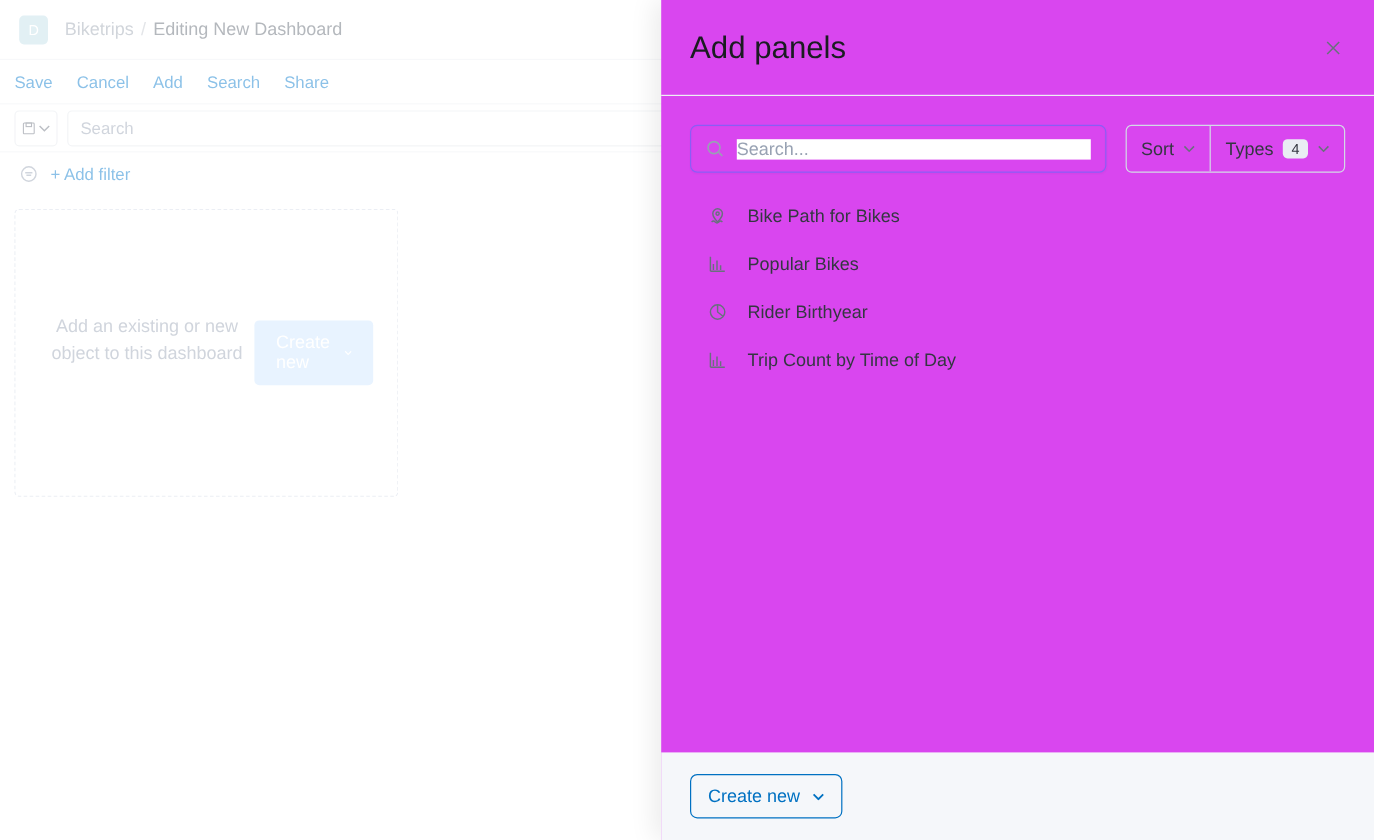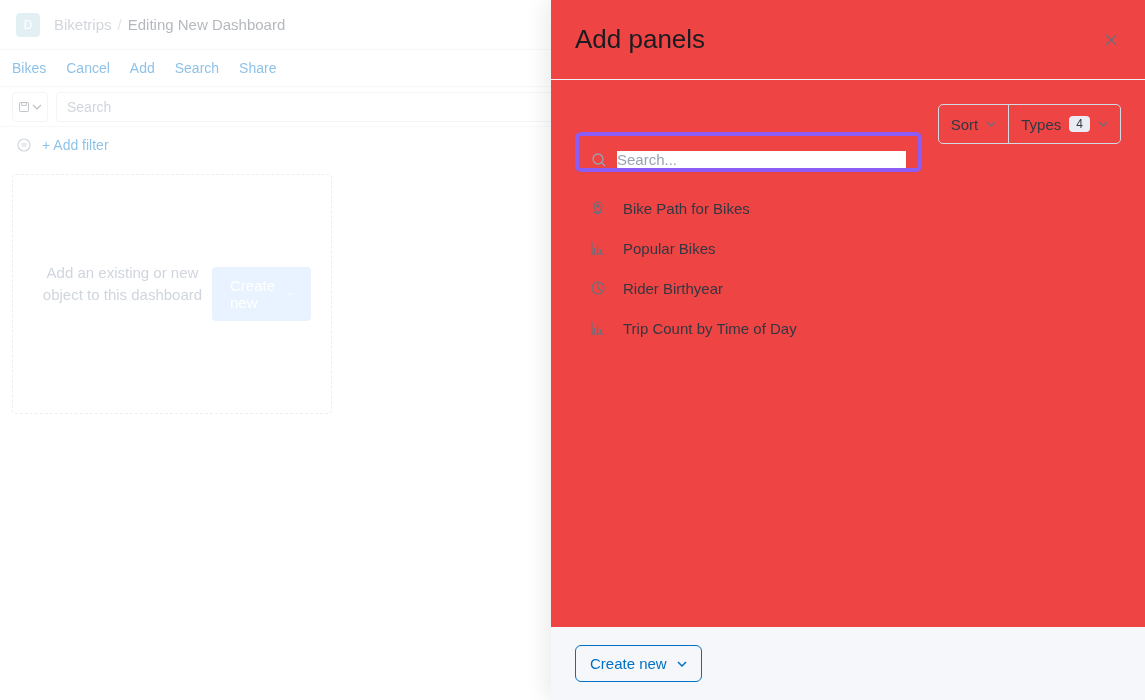--- a/index.html
+++ b/index.html
@@ -168,21 +168,21 @@
       height: 100%;
       background: rgba(255,255,255,0.55);
     }
     
     .flyout {
       position: absolute;
       top: 0;
       right: 0;
       width: 594px;
       height: 700px;
-      background: #ef4444;
+      background: #d946ef;
       box-shadow: -6px 0 20px rgba(0,0,0,0.08);
       display: flex;
       flex-direction: column;
     }
     .flyout-header {
       display: flex;
       align-items: center;
       justify-content: space-between;
       padding: 24px;
       border-bottom: 1px solid #eef0f3;
@@ -209,27 +209,26 @@
       overflow-y: auto;
     }
     .controls-row {
       display: flex;
       gap: 16px;
       margin-bottom: 16px;
     }
     .search-box {
       flex: 1;
       display: flex;
-      align-items: flex-end;
-      border: 4px solid #8b5cf6;
+      align-items: center;
+      border: 1px solid #8b5cf6;
       border-radius: 6px;
       padding: 0 12px;
       height: 40px;
       box-shadow: 0 1px 2px rgba(0,0,0,0.04), inset 0 0 0 1px rgba(0,0,0,0.01);
-      margin-top: 28px;
     }
     .search-box svg {
       flex-shrink: 0;
       margin-right: 10px;
     }
     .search-box input {
       border: none;
       outline: none;
       font-size: 15px;
       width: 100%;
@@ -319,21 +318,21 @@
 
 <div class="background-layer">
   <div class="header-bar">
     <div class="app-icon">D</div>
     <span class="breadcrumb-part1">Biketrips</span>
     <span class="breadcrumb-sep">/</span>
     <span class="breadcrumb-part2">Editing New Dashboard</span>
   </div>
 
   <div class="toolbar">
-    <span class="toolbar-item">Bikes</span>
+    <span class="toolbar-item">Save</span>
     <span class="toolbar-item">Cancel</span>
     <span class="toolbar-item">Add</span>
     <span class="toolbar-item">Search</span>
     <span class="toolbar-item">Share</span>
   </div>
 
   <div class="search-row">
     <div class="save-icon-box">
       <svg width="12" height="12" viewBox="0 0 16 16" fill="none" stroke="#69707d" stroke-width="1.2">
           <rect x="2" y="2" width="12" height="12" rx="1"></rect>

